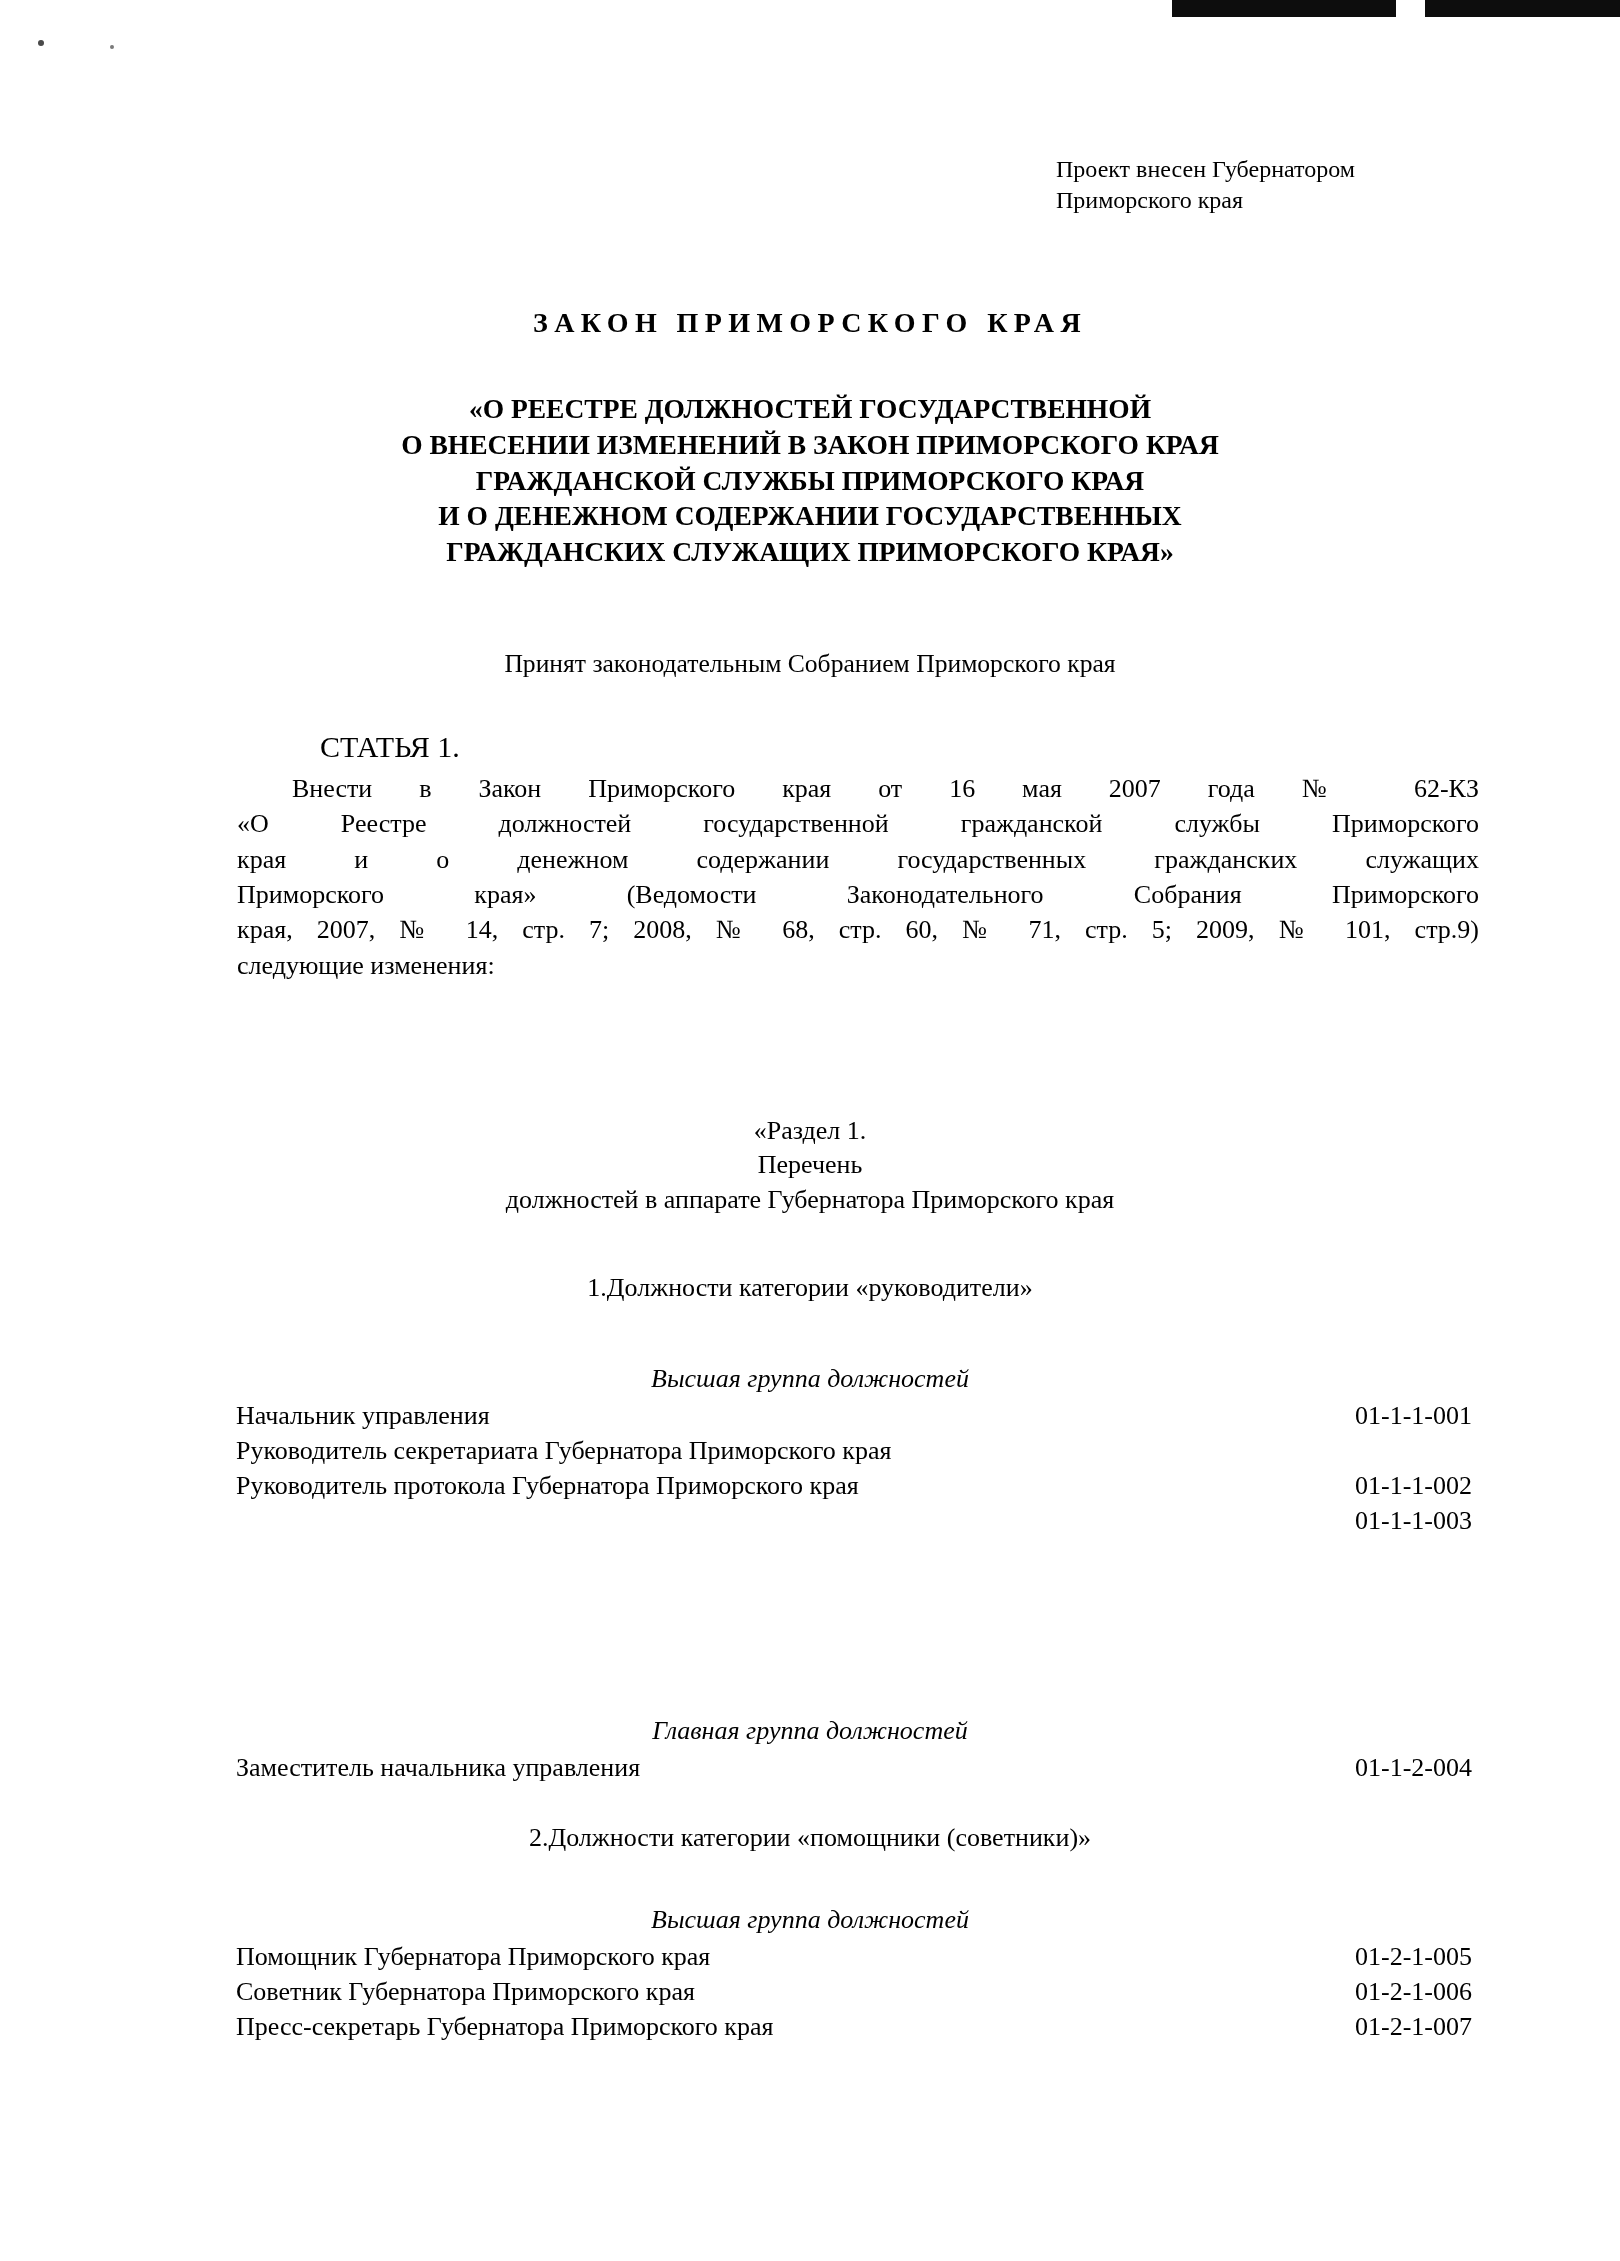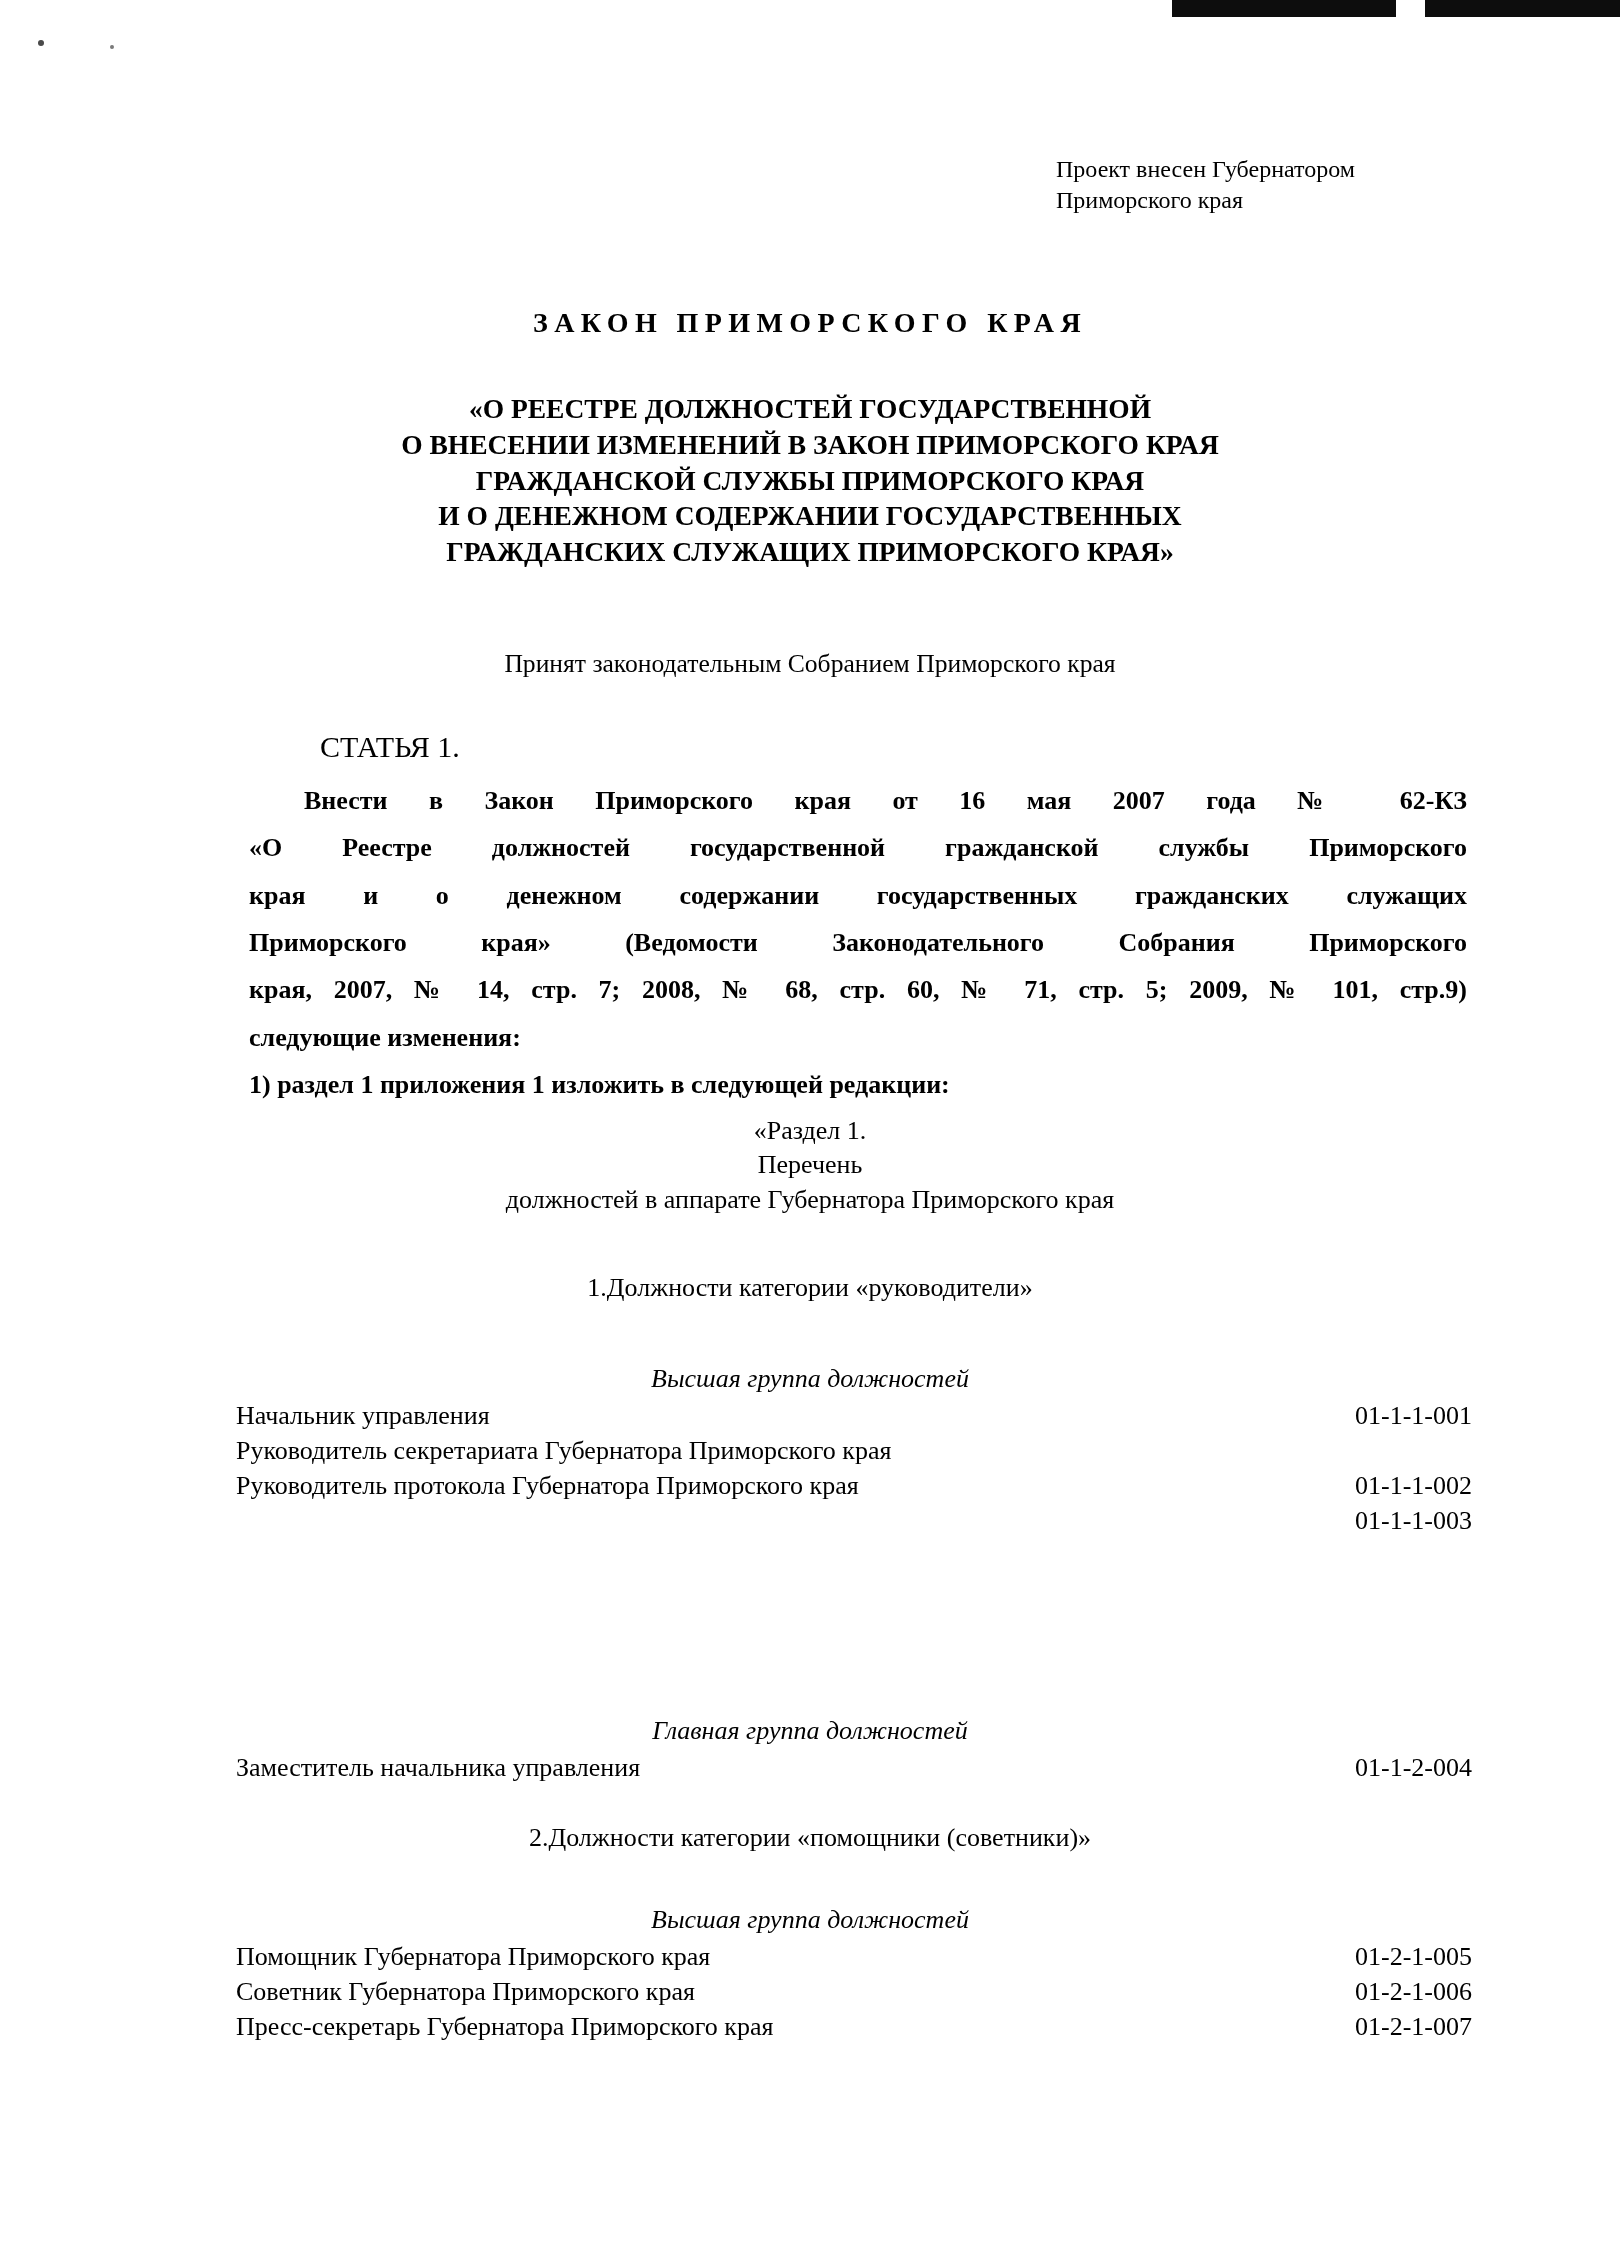--- a/index.html
+++ b/index.html
@@ -105,22 +105,21 @@
   .body-par {
     position: absolute;
     top: 771px;
     left: 237px;
     width: 1242px;
     font-size: 26px;
     line-height: 1.36;
     text-align: justify;
   }
   .body-par p {
-    margin: 12px;
-    font-weight: bold;
+    margin: 0;
   }
   .just-line {
     display: block;
     text-align: justify;
     text-align-last: justify;
     white-space: nowrap;
   }
 
   .section-center {
     position: absolute;
@@ -215,21 +214,20 @@
     <p>
         <span class="just-line">края и о денежном содержании государственных гражданских служащих</span>
       </p>
     <p>
         <span class="just-line">Приморского края» (Ведомости Законодательного Собрания Приморского</span>
       </p>
     <p>
         <span class="just-line">края, 2007, № 14, стр. 7; 2008, № 68, стр. 60, № 71, стр. 5; 2009, № 101, стр.9)</span>
       </p>
     <p>следующие изменения:</p>
-    <p>1) раздел 1 приложения 1 изложить в следующей редакции:</p>
   </div>
 
   <div class="section-center" id="razdel-block">
     <div>«Раздел 1.</div>
     <div>Перечень</div>
     <div>должностей в аппарате Губернатора Приморского края</div>
   </div>
 
   <div class="section-center" id="cat1-block">1.Должности категории «руководители»</div>
 

